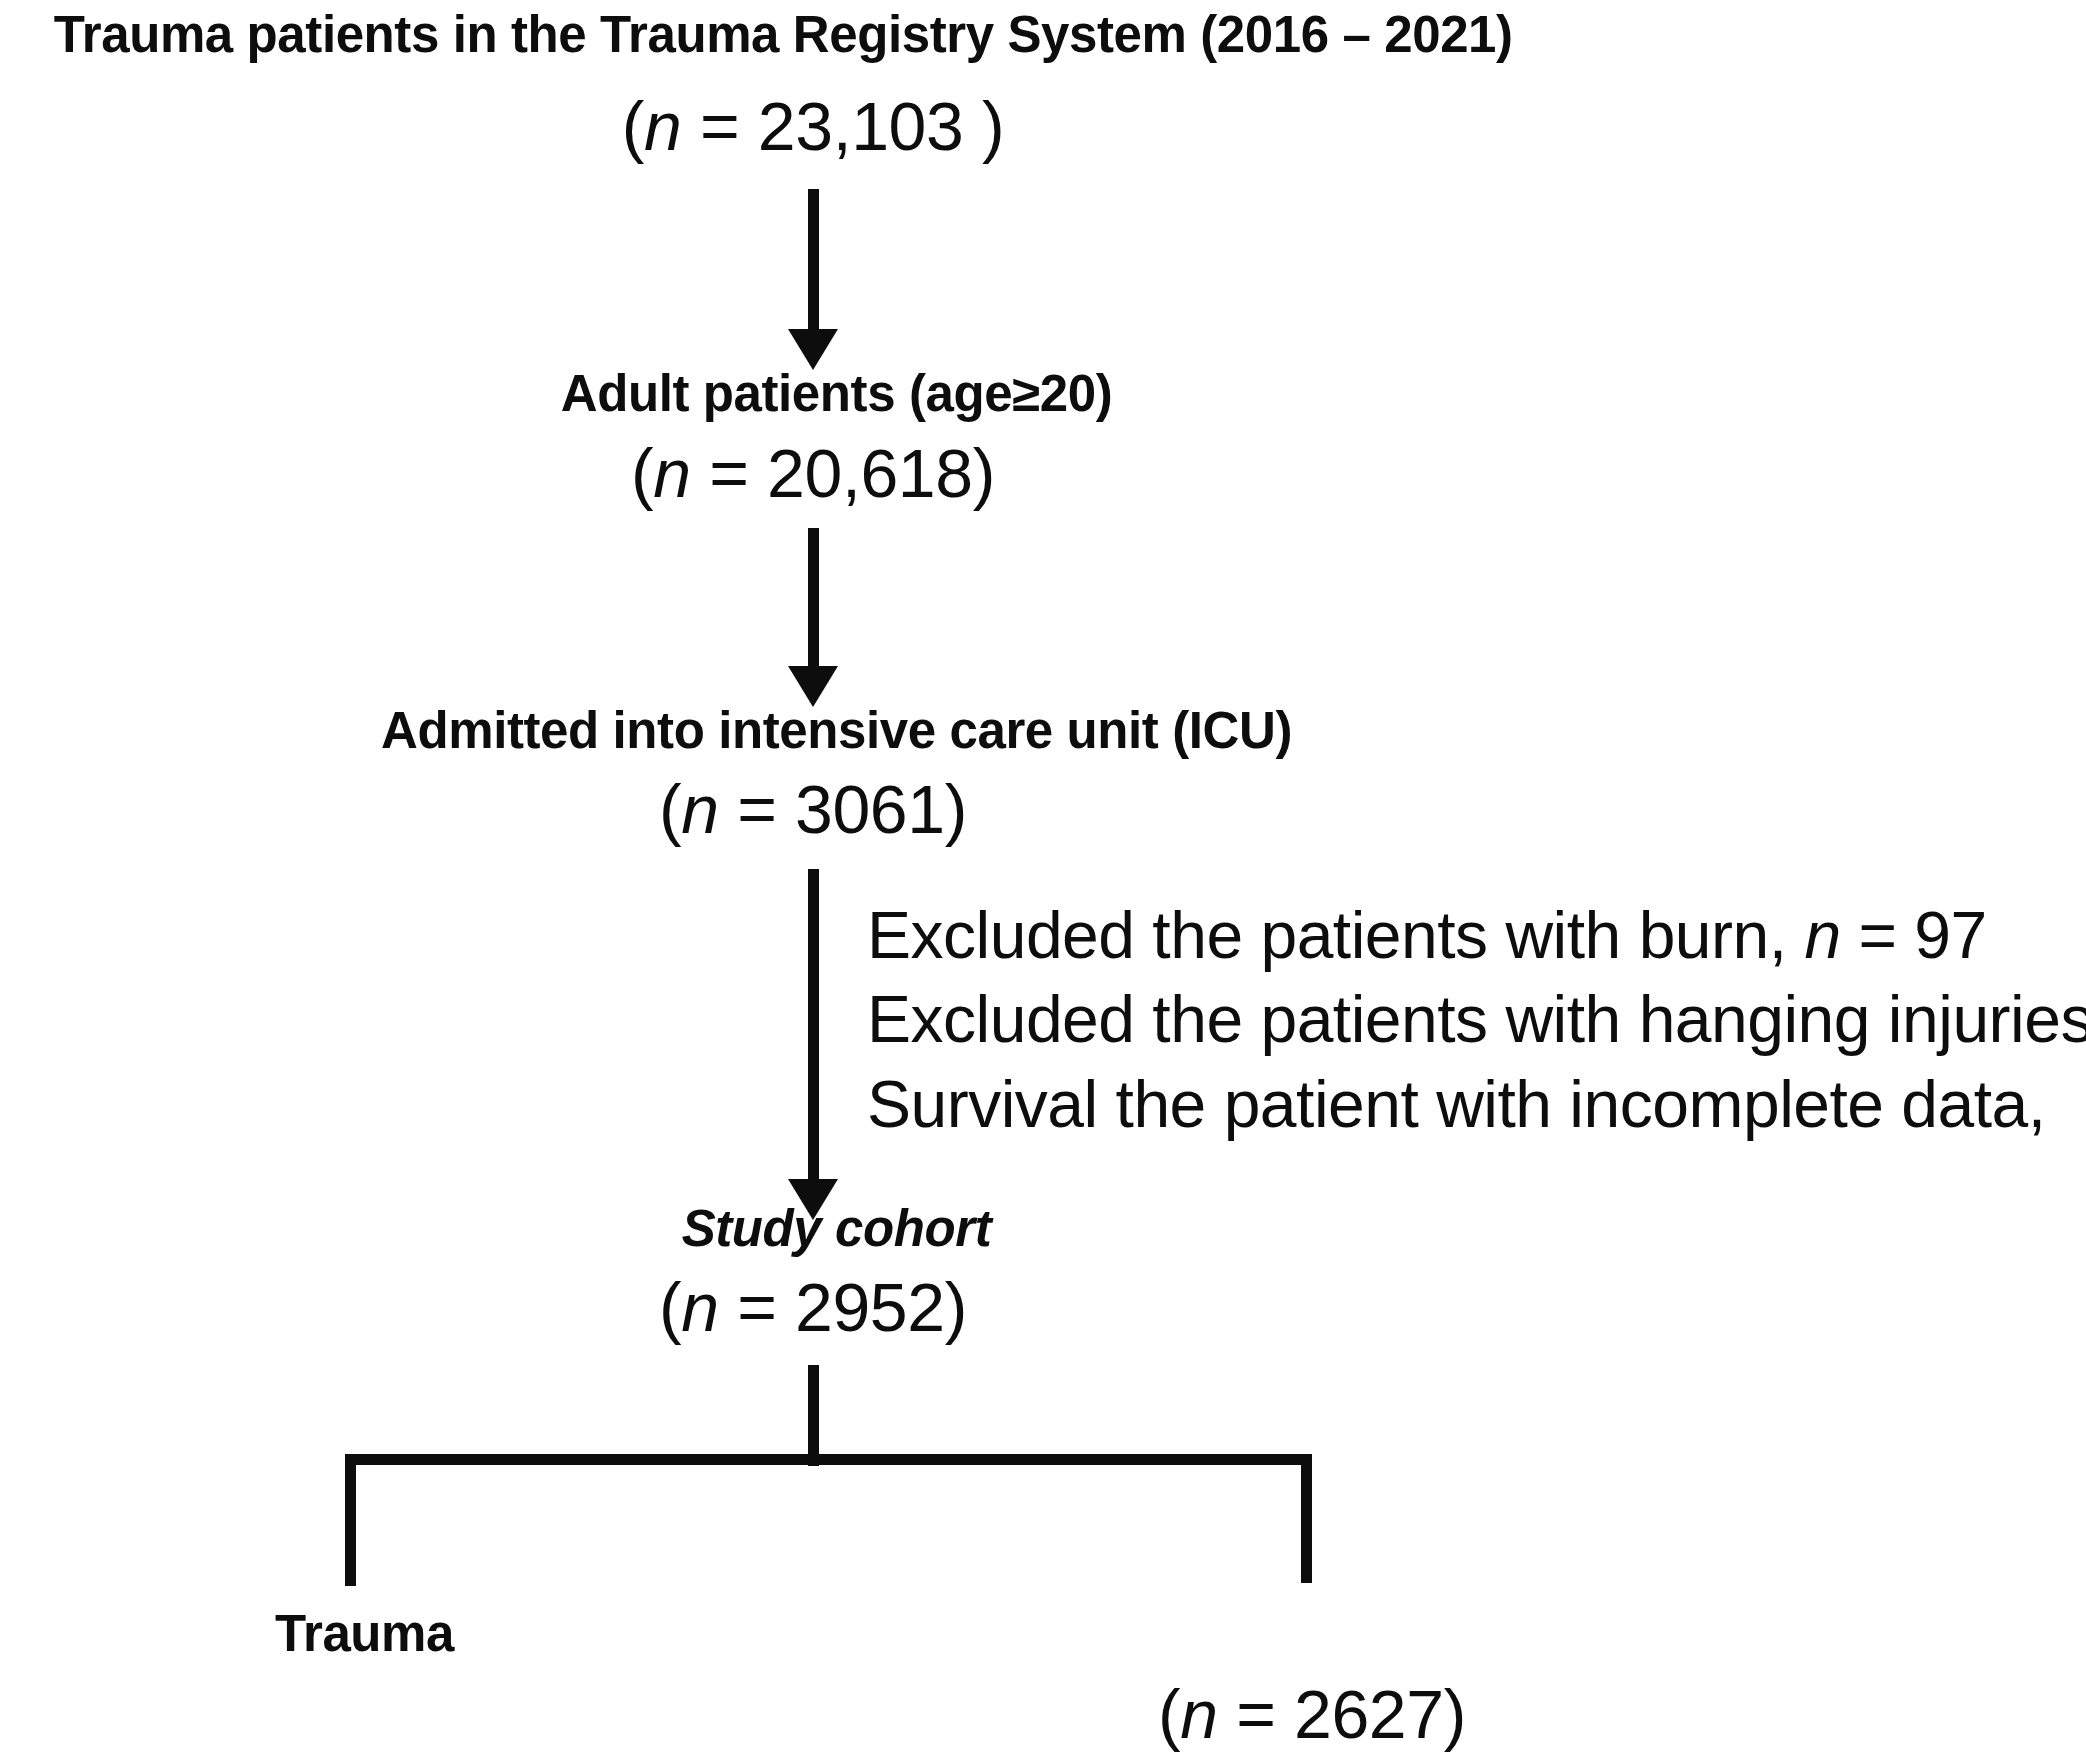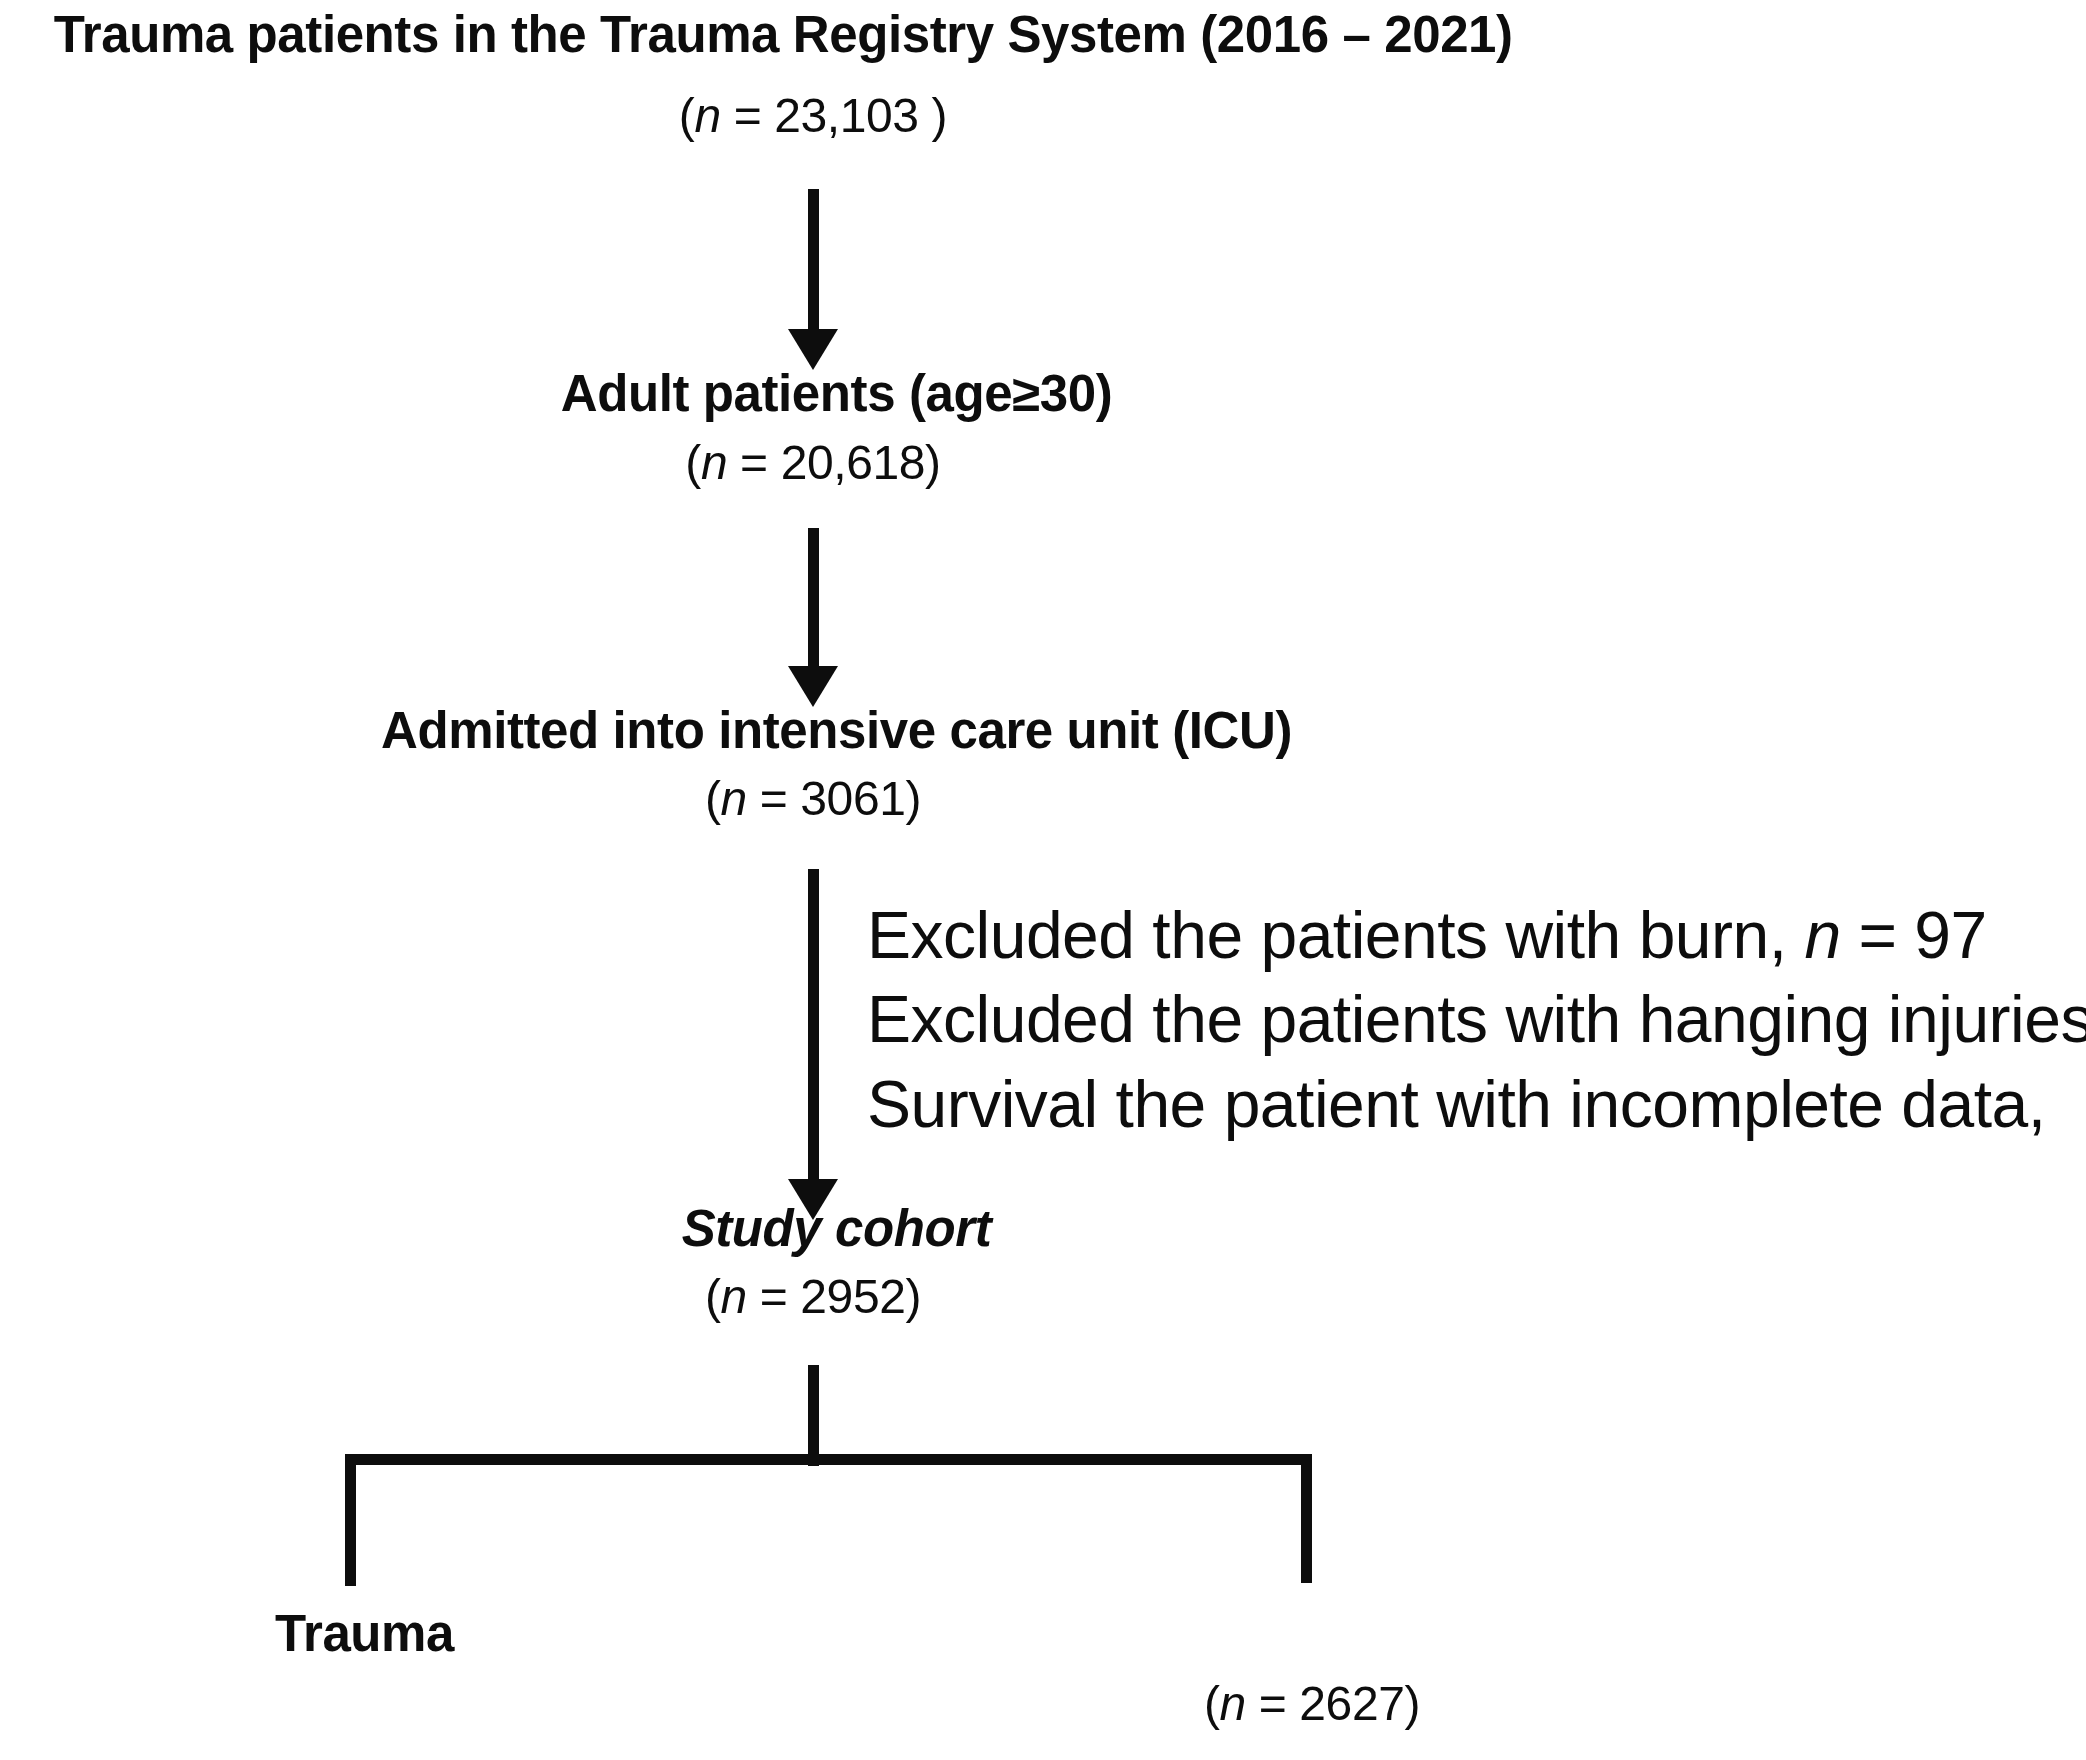--- a/index.html
+++ b/index.html
@@ -25,21 +25,21 @@
   }
   .node .ttl {
     font-weight: bold;
     font-size: 51px;
     letter-spacing: -0.4px;
     display: block;
     margin-left: 47px;
   }
   .node .cnt {
     font-weight: normal;
-    font-size: 48px;
+    font-size: 68px;
     display: block;
     letter-spacing: -0.4px;
   }
   .node .cnt i,
   .excl i {
     font-style: italic;
   }
 
   
   .ctr {
@@ -95,21 +95,21 @@
     <span class="ttl">Trauma patients in the Trauma Registry System (2016 – 2021)</span>
   </div>
   <div class="node ctr" style="left:813px; top:92px;">
     <span class="cnt">(<i>n</i> = 23,103 )</span>
   </div>
 
   <div class="stem" style="left:808px; top:189px; height:143px;"></div>
   <div class="arrowhead" style="left:788px; top:329px;"></div>
 
   <div class="node ctr" style="left:813px; top:368px;">
-    <span class="ttl">Adult patients (age≥30)</span>
+    <span class="ttl">Adult patients (age≥20)</span>
   </div>
   <div class="node ctr" style="left:813px; top:439px;">
     <span class="cnt">(<i>n</i> = 20,618)</span>
   </div>
 
   <div class="stem" style="left:808px; top:528px; height:141px;"></div>
   <div class="arrowhead" style="left:788px; top:666px;"></div>
 
   <div class="node ctr" style="left:813px; top:705px;">
     <span class="ttl">Admitted into intensive care unit (ICU)</span>

